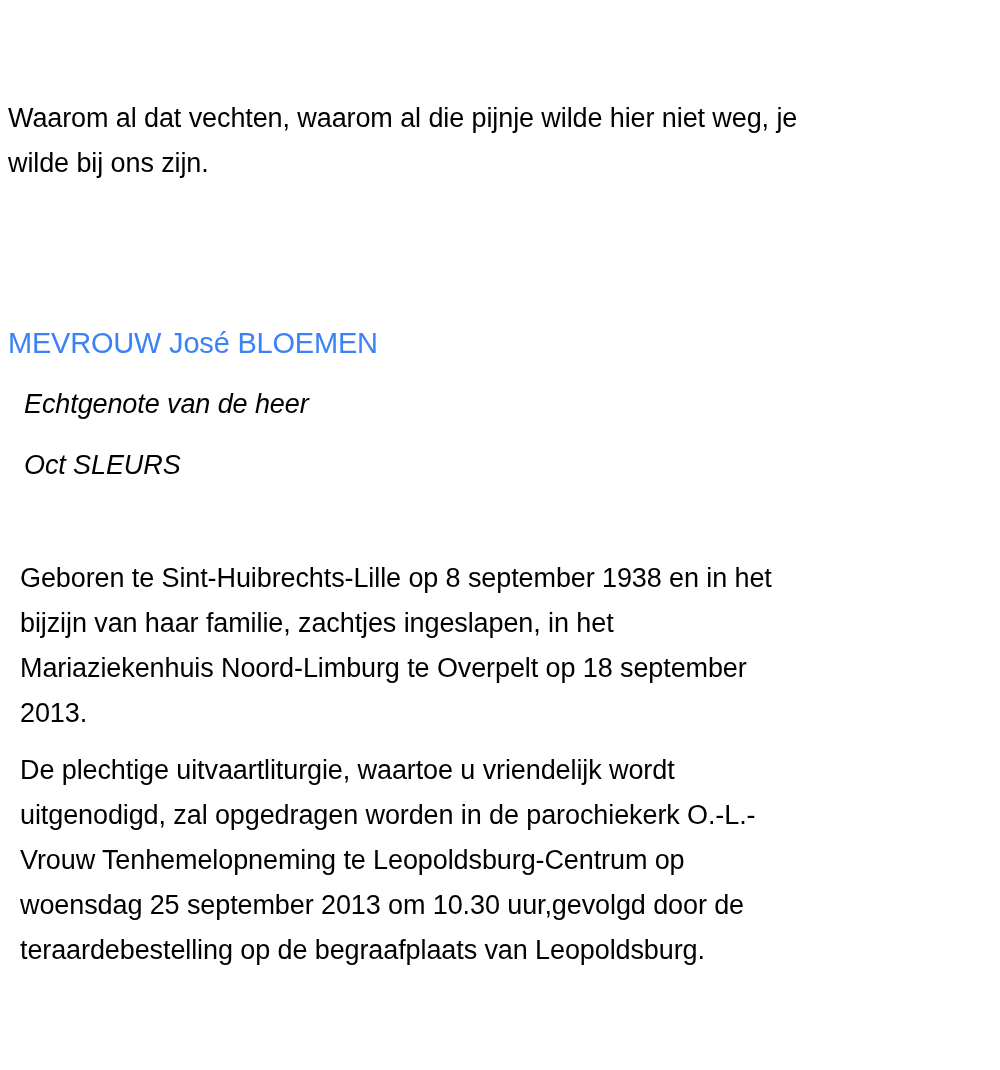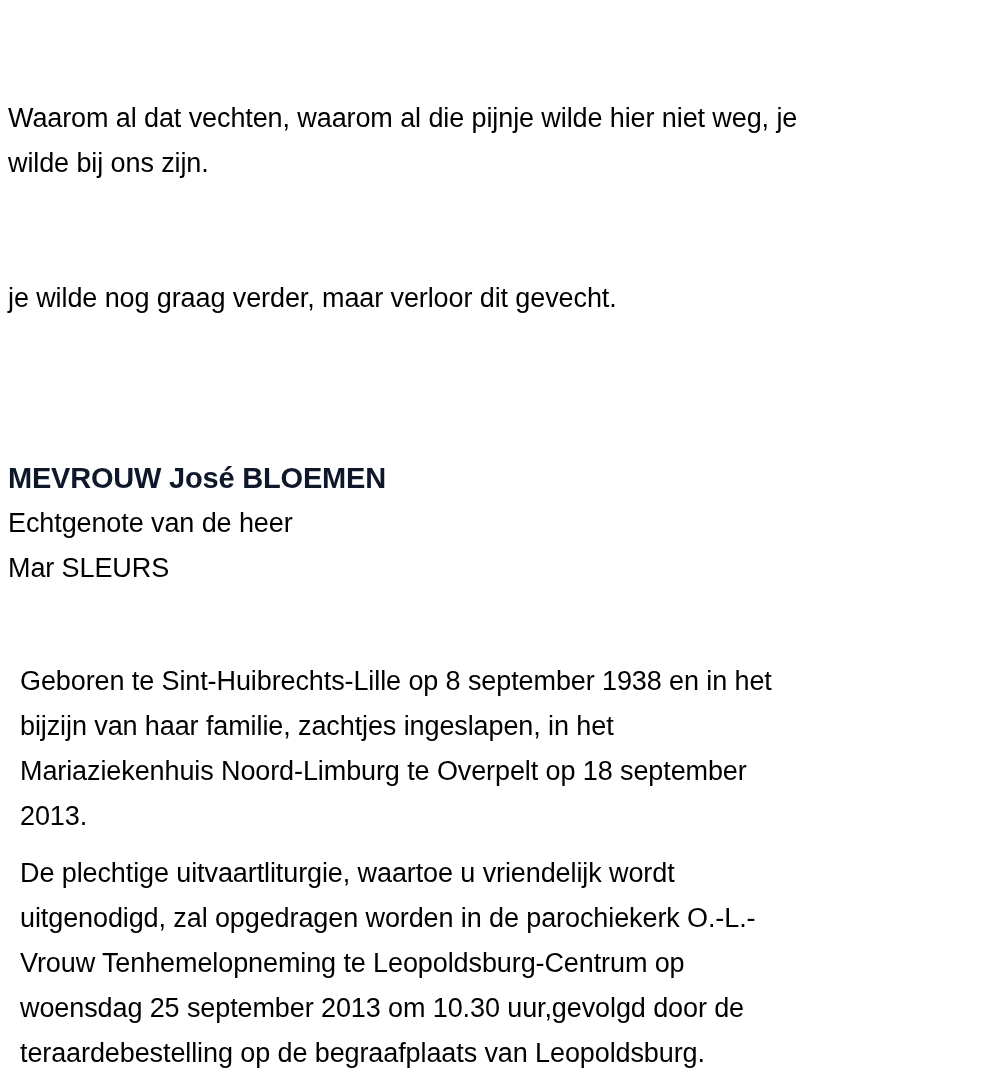--- a/index.html
+++ b/index.html
@@ -31,49 +31,49 @@
   }
   .poem {
     margin: 0;
   }
   .name-group {
     margin: 45px 0 0 0;
   }
   .deceased-name {
     font-size: 29px;
     line-height: 45px;
-    font-weight: bold;
+    font-weight: normal;
     letter-spacing: -0.2px;
     margin: 0;
-    color: #0f172a;
+    color: #3b82f6;
   }
   .spouse-line {
-    margin: 0;
+    margin: 16px;
+    font-style: italic;
   }
   .details {
     margin: 68px 0 0 0;
   }
   .details p {
     margin: 12px;
   }
 </style>
 </head>
 <body>
 
 <div class="page">
 
   <div class="block poem">
     <p class="block" style="margin:0">Waarom al dat vechten, waarom al die pijnje wilde hier niet weg, je wilde bij ons zijn.</p>
-    <p class="block" style="margin:0">je wilde nog graag verder, maar verloor dit gevecht.</p>
   </div>
 
   <div class="name-group">
     <p class="deceased-name">MEVROUW José BLOEMEN</p>
     <p class="block spouse-line">Echtgenote van de heer</p>
-    <p class="block spouse-line">Mar SLEURS</p>
+    <p class="block spouse-line">Oct SLEURS</p>
   </div>
 
   <div class="details">
     <p class="block">Geboren te Sint-Huibrechts-Lille op 8 september 1938 en in het bijzijn van haar familie, zachtjes ingeslapen, in het Mariaziekenhuis Noord-Limburg te Overpelt op 18 september 2013.</p>
     <p class="block">De plechtige uitvaartliturgie, waartoe u vriendelijk wordt uitgenodigd, zal opgedragen worden in de parochiekerk O.-L.- Vrouw Tenhemelopneming te Leopoldsburg-Centrum op woensdag 25 september 2013 om 10.30 uur,gevolgd door de teraardebestelling op de begraafplaats van Leopoldsburg.</p>
 
   </div>
 
 </div>
 

